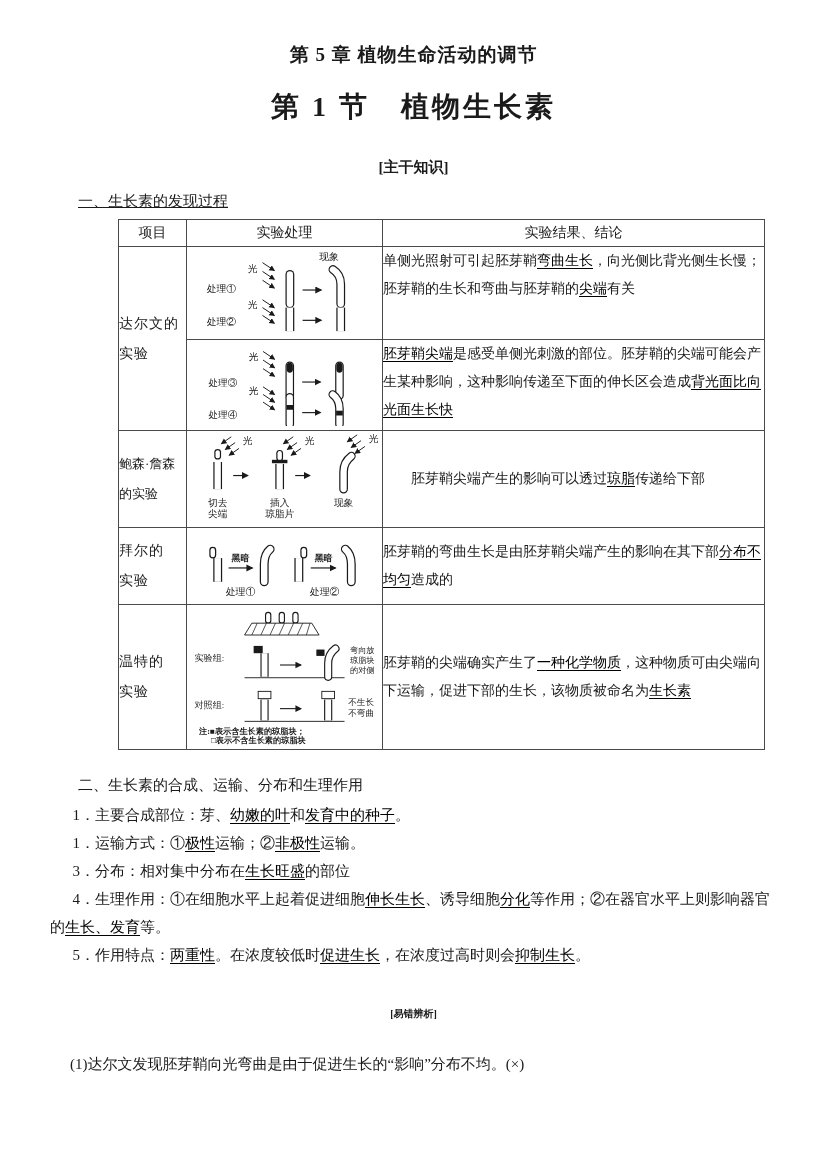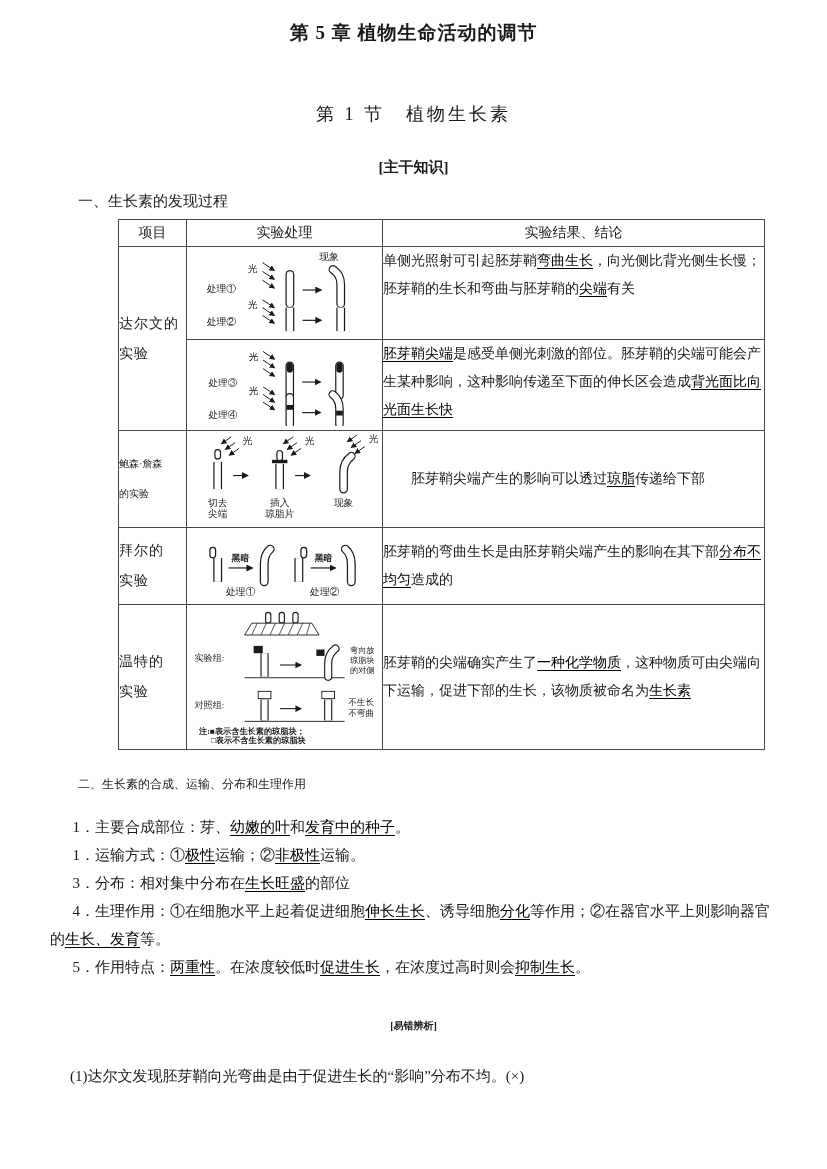--- a/index.html
+++ b/index.html
@@ -1,28 +1,28 @@
 <!DOCTYPE html>
 <html><head>
 <meta charset="utf-8">
 <style>
   html,body{margin:0;padding:0;background:#fff;}
   .page{width:827px;height:1169px;position:relative;background:#fff;overflow:hidden;
         font-family:"Liberation Serif",serif;color:#1a1a1a;}
-  .chapter-title{padding-top:20px;text-align:center;font-size:19px;font-weight:bold;letter-spacing:1px;}
-  .section-title{margin-top:56px;text-align:center;font-size:18px;font-weight:normal;letter-spacing:3px;}
+  .chapter-title{padding-top:42px;text-align:center;font-size:19px;font-weight:bold;letter-spacing:1px;}
+  .section-title{margin-top:20px;text-align:center;font-size:28px;font-weight:bold;letter-spacing:3px;}
   .block-header{margin-top:32px;text-align:center;font-size:15px;font-weight:bold;}
   .block-header2{margin-top:38px;text-align:center;font-size:10px;font-weight:bold;}
-  .part-heading{margin:15px 12px 0 78px;font-size:15px;}
-  .part-heading2{margin:26px 0 20px 78px;font-size:12px;}
+  .part-heading{margin:15px 12px 0 78px;font-size:15px;text-decoration:underline;}
+  .part-heading2{margin:26px 0 6px 78px;font-size:15px;}
   table.exp{border-collapse:collapse;table-layout:fixed;width:646px;margin:8px 0 0 118px;}
   .exp th,.exp td{border:1px solid #4a4a4a;font-size:14px;padding:0;}
   .exp th{height:26px;font-weight:normal;text-align:center;}
   .lab{text-align:left;vertical-align:middle;line-height:30px;letter-spacing:1px;padding:0 1px;}
-  .lab.small{font-size:10px;letter-spacing:0;}
+  .lab.small{font-size:13px;letter-spacing:0;}
   .dia{text-align:center;vertical-align:middle;padding:2px 0;}
   .res{vertical-align:top;text-align:left;line-height:28px;padding:3px 8px 3px 10px;}
   .res.mid{vertical-align:middle;}
   .res.ind{padding-left:28px;}
   .rd{color:#000000;text-decoration:underline;text-underline-offset:3px;}
   .part2-item{margin:0 50px;font-size:15px;line-height:28px;text-indent:1.5em;font-family:Liberation Serif, serif;}
   .misc{margin:30px 50px 0 70px;font-size:15px;line-height:26px;}
   svg text{font-family:"Liberation Serif",serif;fill:#1a1a1a;}
   .t10{font-size:10px;} .t9{font-size:9px;} .t9b{font-size:9px;font-weight:bold;} .t95{font-size:9.5px;}
   .s9{stroke:#1a1a1a;stroke-width:9;fill:none;stroke-linecap:round}

